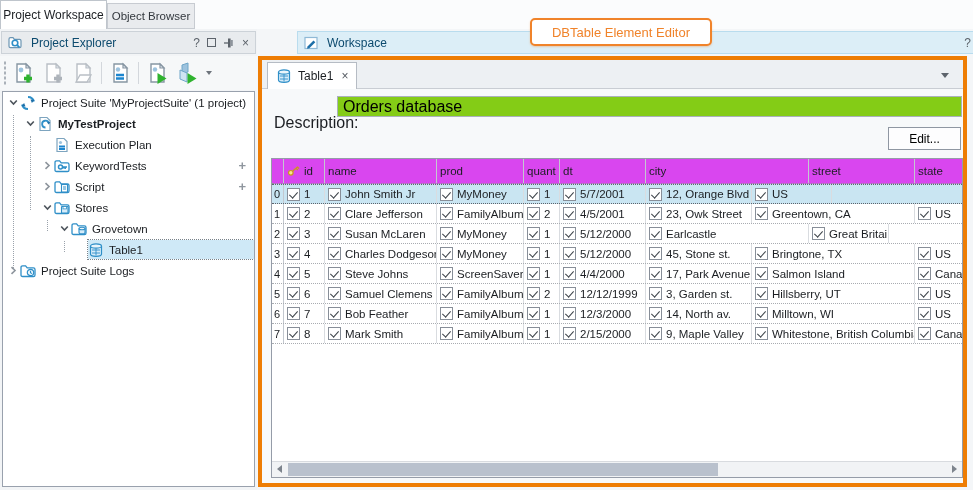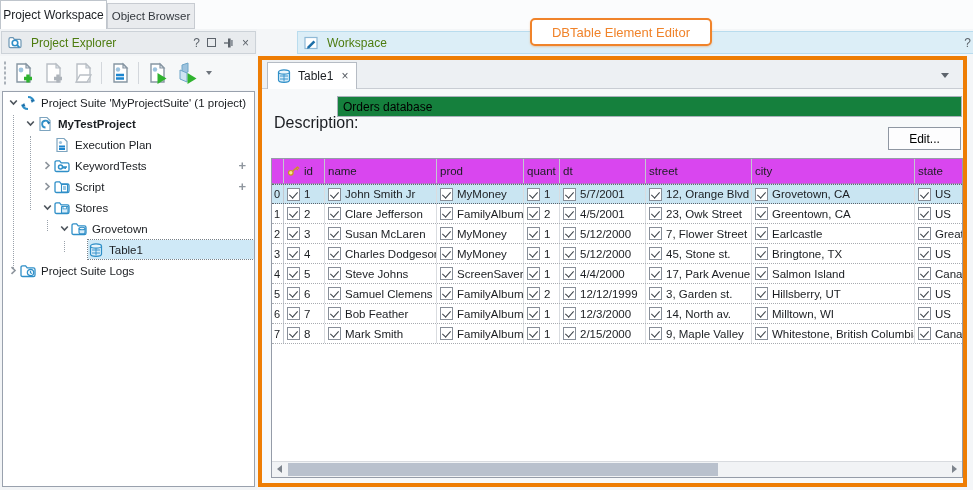--- a/index.html
+++ b/index.html
@@ -13,21 +13,21 @@
   .top-strip { position:absolute; left:0; top:0; width:973px; height:29px; background:#fbfcfd; }
   .wtab { position:absolute; display:flex; align-items:center; justify-content:center; cursor:default; }
   .wtab.active { left:0; top:0; width:107px; height:29px; background:#ffffff;
                  border:1px solid #bfc5cc; border-bottom:none; z-index:2; }
   .wtab.inactive { left:107px; top:3px; width:88px; height:26px; background:#e9ebee;
                    border:1px solid #c7cbd1; font-size:11.5px; color:#33383e; }
   
   .left-panel { position:absolute; left:0; top:29px; width:257px; height:461px; background:#f2f4f6; }
   .panel-header { position:absolute; display:flex; align-items:center; gap:5px; padding:0 6px; }
   .lp-header { left:1px; top:2px; width:255px; height:23px; background:#e8ebee; border:1px solid #ccd2d8; }
-  .panel-title { flex:1; font-size:12px; color:#4d7c0f; }
+  .panel-title { flex:1; font-size:12px; color:#0c4a6e; }
   .hbtns { display:flex; align-items:center; gap:7px; color:#5c636b; font-size:12px; }
   .hbtn { cursor:default; line-height:1; }
   .hbtn.box { width:9px; height:9px; border:1px solid #5c636b; }
   
   .lp-toolbar { position:absolute; left:0; top:27px; width:257px; height:34px; display:flex; align-items:center; background:#f6f8f9; }
   .grip { width:6px; height:24px; margin-left:2px; background-image:radial-gradient(#aab1b9 1px, transparent 1.2px); background-size:4px 5px; background-position:center; background-repeat:repeat-y; }
   .tbtn { width:30px; height:28px; display:flex; align-items:center; justify-content:center; border-radius:2px; }
   .tsep { width:1px; height:22px; background:#d3d7dc; margin:0 3px; }
   .tcaret { width:0; height:0; border-left:3.5px solid transparent; border-right:3.5px solid transparent; border-top:4px solid #6d747c; margin-left:4px; }
   
@@ -49,22 +49,22 @@
   .callout { position:absolute; left:530px; top:18px; width:182px; height:28px; background:#fff;
              border:2px solid #f0832a; border-radius:5px; display:flex; align-items:center; justify-content:center;
              color:#f0832a; font-size:13px; z-index:10; box-shadow:0 1px 2px rgba(240,131,42,.35); }
   .tabbar { position:absolute; left:0; top:0; right:0; height:29px; background:#edf0f3; border-bottom:1px solid #c9cdd3; }
   .doc-tab { position:absolute; left:5px; top:2px; height:27px; min-width:90px; background:#fff;
              border:1px solid #b6bcc4; border-bottom:none; display:flex; align-items:center; gap:6px; padding:0 8px; z-index:2; }
   .doc-tab .close { color:#555b62; font-size:12px; margin-left:2px; }
   .tab-caret { position:absolute; right:14px; top:13px; width:0; height:0;
                border-left:4.5px solid transparent; border-right:4.5px solid transparent; border-top:5px solid #5d646c; }
   .desc-label { position:absolute; left:12px; top:54px; font-size:16px; }
-  .desc-input { position:absolute; left:75px; top:36px; width:625px; height:21px; background:#15803d;
-                border:1px solid #aab1bb; font-family:"Liberation Sans",sans-serif; font-size:12px; padding:0 5px; outline:none; }
+  .desc-input { position:absolute; left:75px; top:36px; width:625px; height:21px; background:#84cc16;
+                border:1px solid #aab1bb; font-family:"Liberation Sans",sans-serif; font-size:16px; padding:0 5px; outline:none; }
   .edit-btn { position:absolute; left:626px; top:67px; width:73px; height:23px; background:#fdfdfe;
               border:1px solid #8f97a2; font-family:"Liberation Sans",sans-serif; font-size:12px; }
   
   .grid { position:absolute; left:9px; top:98px; width:692px; height:320px; background:#fff;
           border:1px solid #959ca8; overflow:hidden; }
   .grow { display:flex; width:700px; height:20px; border-bottom:1px dotted #a9acb1; background:#fff; }
   .grow.head { height:25px; background:#d946ef; border-bottom:1px dotted #8f949b; }
   .gcell { flex:0 0 auto; display:flex; align-items:center; padding:0 3px; gap:4px;
            border-right:1px solid #d9dce0; overflow:hidden; white-space:nowrap; font-size:11.5px; }
   .grow.head .gcell { border-right:1px solid #c3c8cf; font-size:11.5px; }
@@ -373,25 +373,25 @@
         </div>
         <div class="gcell" style="width:87px">
           <span>prod</span>
         </div>
         <div class="gcell" style="width:36px">
           <span>quant</span>
         </div>
         <div class="gcell" style="width:86px">
           <span>dt</span>
         </div>
+        <div class="gcell" style="width:163px">
+          <span>city</span>
+        </div>
         <div class="gcell" style="width:106px">
           <span>street</span>
-        </div>
-        <div class="gcell" style="width:163px">
-          <span>city</span>
         </div>
         <div class="gcell" style="width:80px">
           <span>state</span>
         </div>
       </div>
       <div class="grow sel">
     <div class="gcell gnum" style="width:12px">0</div>
         <div class="gcell" style="width:41px">
           <span class="cb"></span>
           <span>1</span>
@@ -409,24 +409,20 @@
           <span>1</span>
         </div>
         <div class="gcell" style="width:86px">
           <span class="cb"></span>
           <span>5/7/2001</span>
         </div>
         <div class="gcell" style="width:106px">
           <span class="cb"></span>
           <span>12, Orange Blvd</span>
         </div>
-        <div class="gcell" style="width:163px">
-          <span class="cb"></span>
-          <span>Grovetown, CA</span>
-        </div>
         <div class="gcell" style="width:80px">
           <span class="cb"></span>
           <span>US</span>
         </div>
       </div>
       <div class="grow ">
     <div class="gcell gnum" style="width:12px">1</div>
         <div class="gcell" style="width:41px">
           <span class="cb"></span>
           <span>2</span>
@@ -474,24 +470,20 @@
           <span class="cb"></span>
           <span>MyMoney</span>
         </div>
         <div class="gcell" style="width:36px">
           <span class="cb"></span>
           <span>1</span>
         </div>
         <div class="gcell" style="width:86px">
           <span class="cb"></span>
           <span>5/12/2000</span>
-        </div>
-        <div class="gcell" style="width:106px">
-          <span class="cb"></span>
-          <span>7, Flower Street</span>
         </div>
         <div class="gcell" style="width:163px">
           <span class="cb"></span>
           <span>Earlcastle</span>
         </div>
         <div class="gcell" style="width:80px">
           <span class="cb"></span>
           <span>Great Britain</span>
         </div>
       </div>

